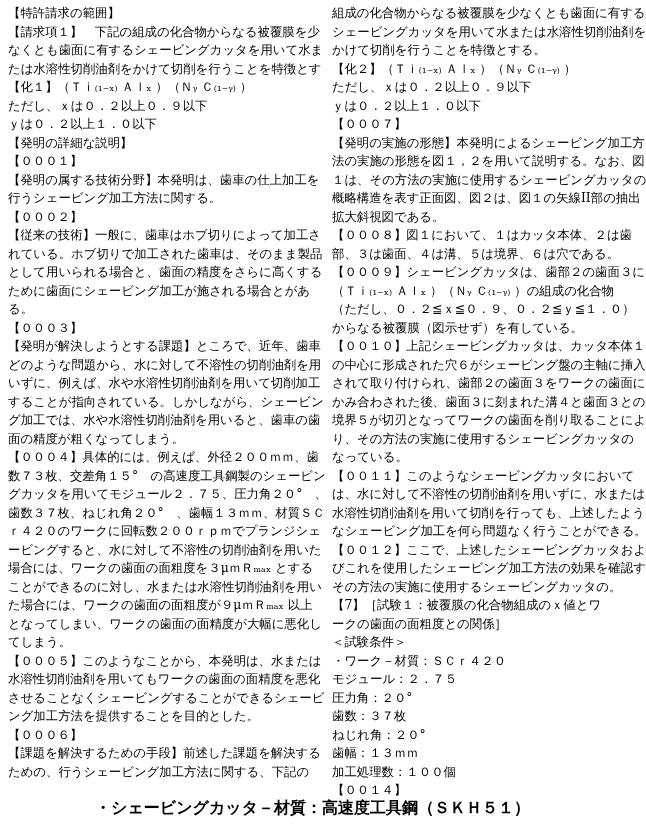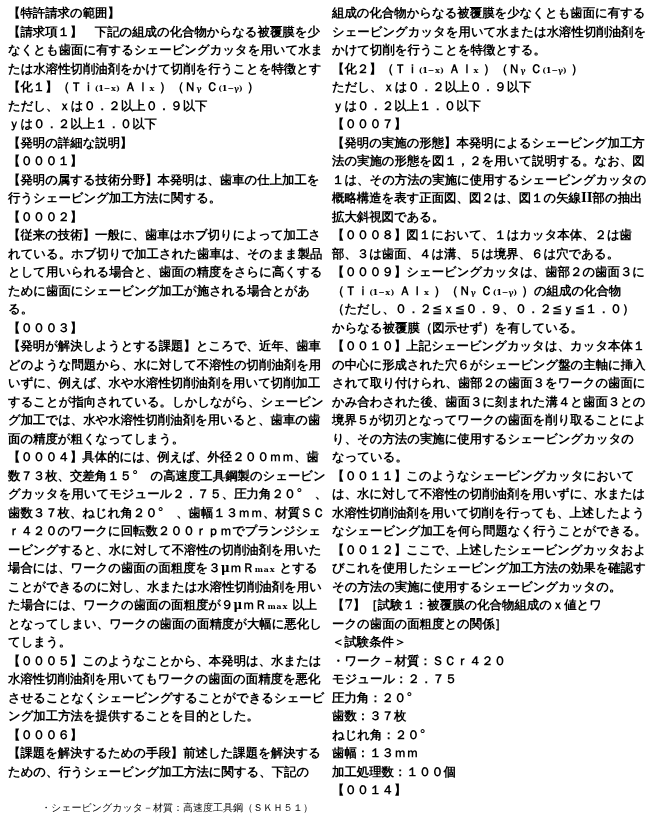--- a/index.html
+++ b/index.html
@@ -14,39 +14,39 @@
     background: #ffffff;
     color: #000000;
     font-family: "DejaVu Serif", "Liberation Serif", "DejaVu Sans", serif;
     overflow: hidden;
   }
   .columns {
     display: flex;
     gap: 13px;
     padding: 4px 6px 0 8px;
     box-sizing: border-box;
-    font-weight: bold;
   }
   .column {
     width: 311px;
     flex: 0 0 311px;
     font-size: 12.4px;
     line-height: 18.5px;
     letter-spacing: 0;
   }
   .column .line {
     white-space: nowrap;
     height: 18.5px;
     overflow: visible;
   }
   .footer {
-    padding-left: 41px;
-    font-size: 10px;
+    padding-left: 95px;
+    font-size: 16px;
     line-height: 15px;
     white-space: nowrap;
+    font-weight: bold;
   }
 </style>
 </head>
 <body>
 
 <div class="page">
   <div class="columns">
     <div class="column">
         <div class="line">【特許請求の範囲】</div>
         <div class="line">【請求項１】　下記の組成の化合物からなる被覆膜を少</div>

